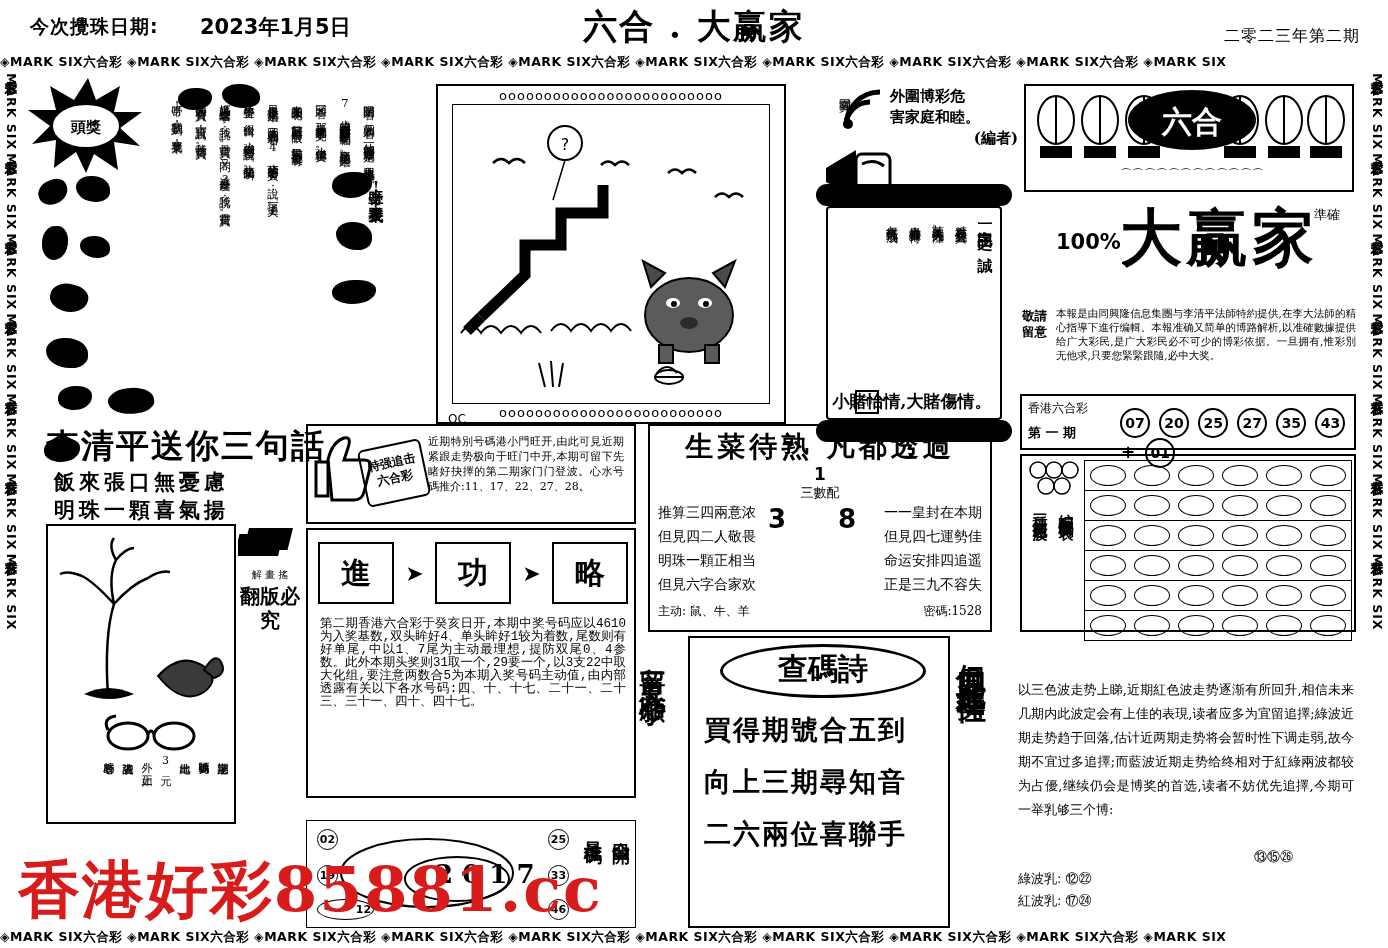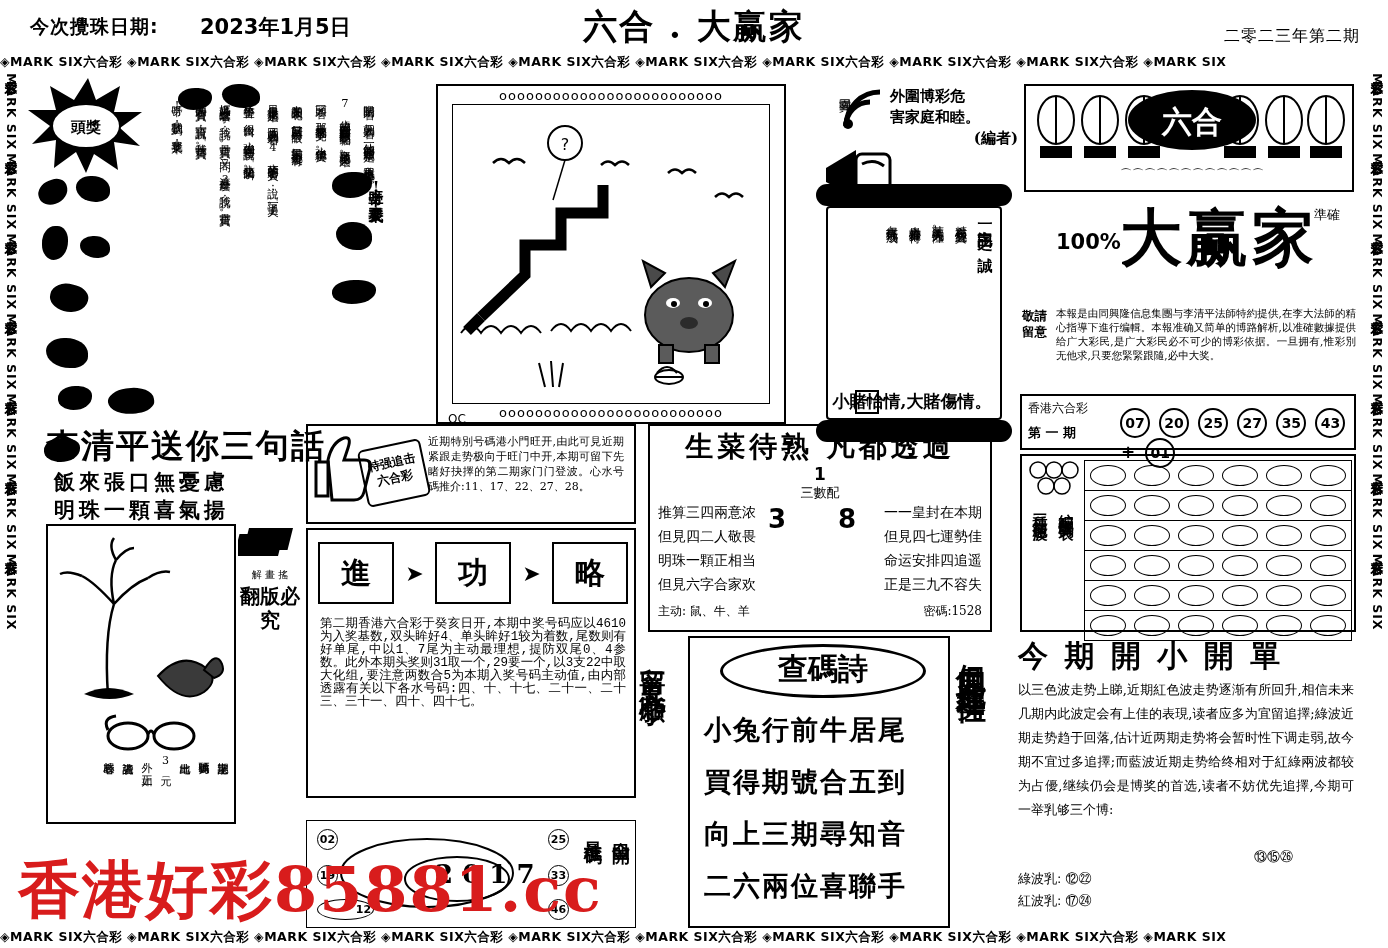--- a/index.html
+++ b/index.html
@@ -398,33 +398,31 @@
     </div>
   </div>
 
   <div class="panel" style="left:636px;top:648px;width:40px;height:270px;">
     <div class="vlabel" style="font-size:26px;height:268px;letter-spacing:6px;">留意一九心願了</div>
   </div>
 
   <div class="panel bd" style="left:688px;top:636px;width:262px;height:292px;">
     <div style="position:absolute;left:30px;top:6px;width:200px;height:48px;border:3px solid #000;border-radius:50%;text-align:center;line-height:44px;font-size:30px;font-weight:bold;font-family:'DejaVu Serif',serif;">查碼詩</div>
     <div class="big-brush" style="position:absolute;left:14px;top:66px;font-size:27px;line-height:52px;letter-spacing:2px;">
-      <div>小兔行前牛居尾</div>
       <div>買得期號合五到</div>
       <div>向上三期尋知音</div>
       <div>二六兩位喜聯手</div>
     </div>
   </div>
 
   <div class="panel" style="left:950px;top:640px;width:54px;height:290px;">
     <div class="vlabel" style="font-size:30px;height:288px;letter-spacing:5px;">但見四七運勢佳</div>
   </div>
 
   <div class="panel" style="left:1014px;top:636px;width:344px;height:292px;">
-    <div class="big-brush" style="position:absolute;left:4px;top:0;font-size:30px;letter-spacing:3px;">今 期 開 小    開 單</div>
     <div style="position:absolute;left:4px;top:42px;width:336px;font-size:13px;line-height:24px;text-align:justify;font-family:'DejaVu Serif',serif;">以三色波走势上睇,近期紅色波走势逐渐有所回升,相信未来几期内此波定会有上佳的表現,读者应多为宜留追擇;綠波近期走势趋于回落,估计近两期走势将会暂时性下调走弱,故今期不宜过多追擇;而藍波近期走势给终相对于紅綠兩波都较为占優,继续仍会是博奖的首选,读者不妨优先追擇,今期可一举乳够三个博:</div>
     <div style="position:absolute;left:240px;top:212px;font-size:13px;">⑬⑮㉖</div>
     <div style="position:absolute;left:4px;top:234px;font-size:13px;">
       <span>綠波乳:</span>
       <span>⑫㉒</span>
     </div>
     <div style="position:absolute;left:4px;top:256px;font-size:13px;">
       <span>紅波乳:</span>
       <span>⑰㉔</span>
     </div>

